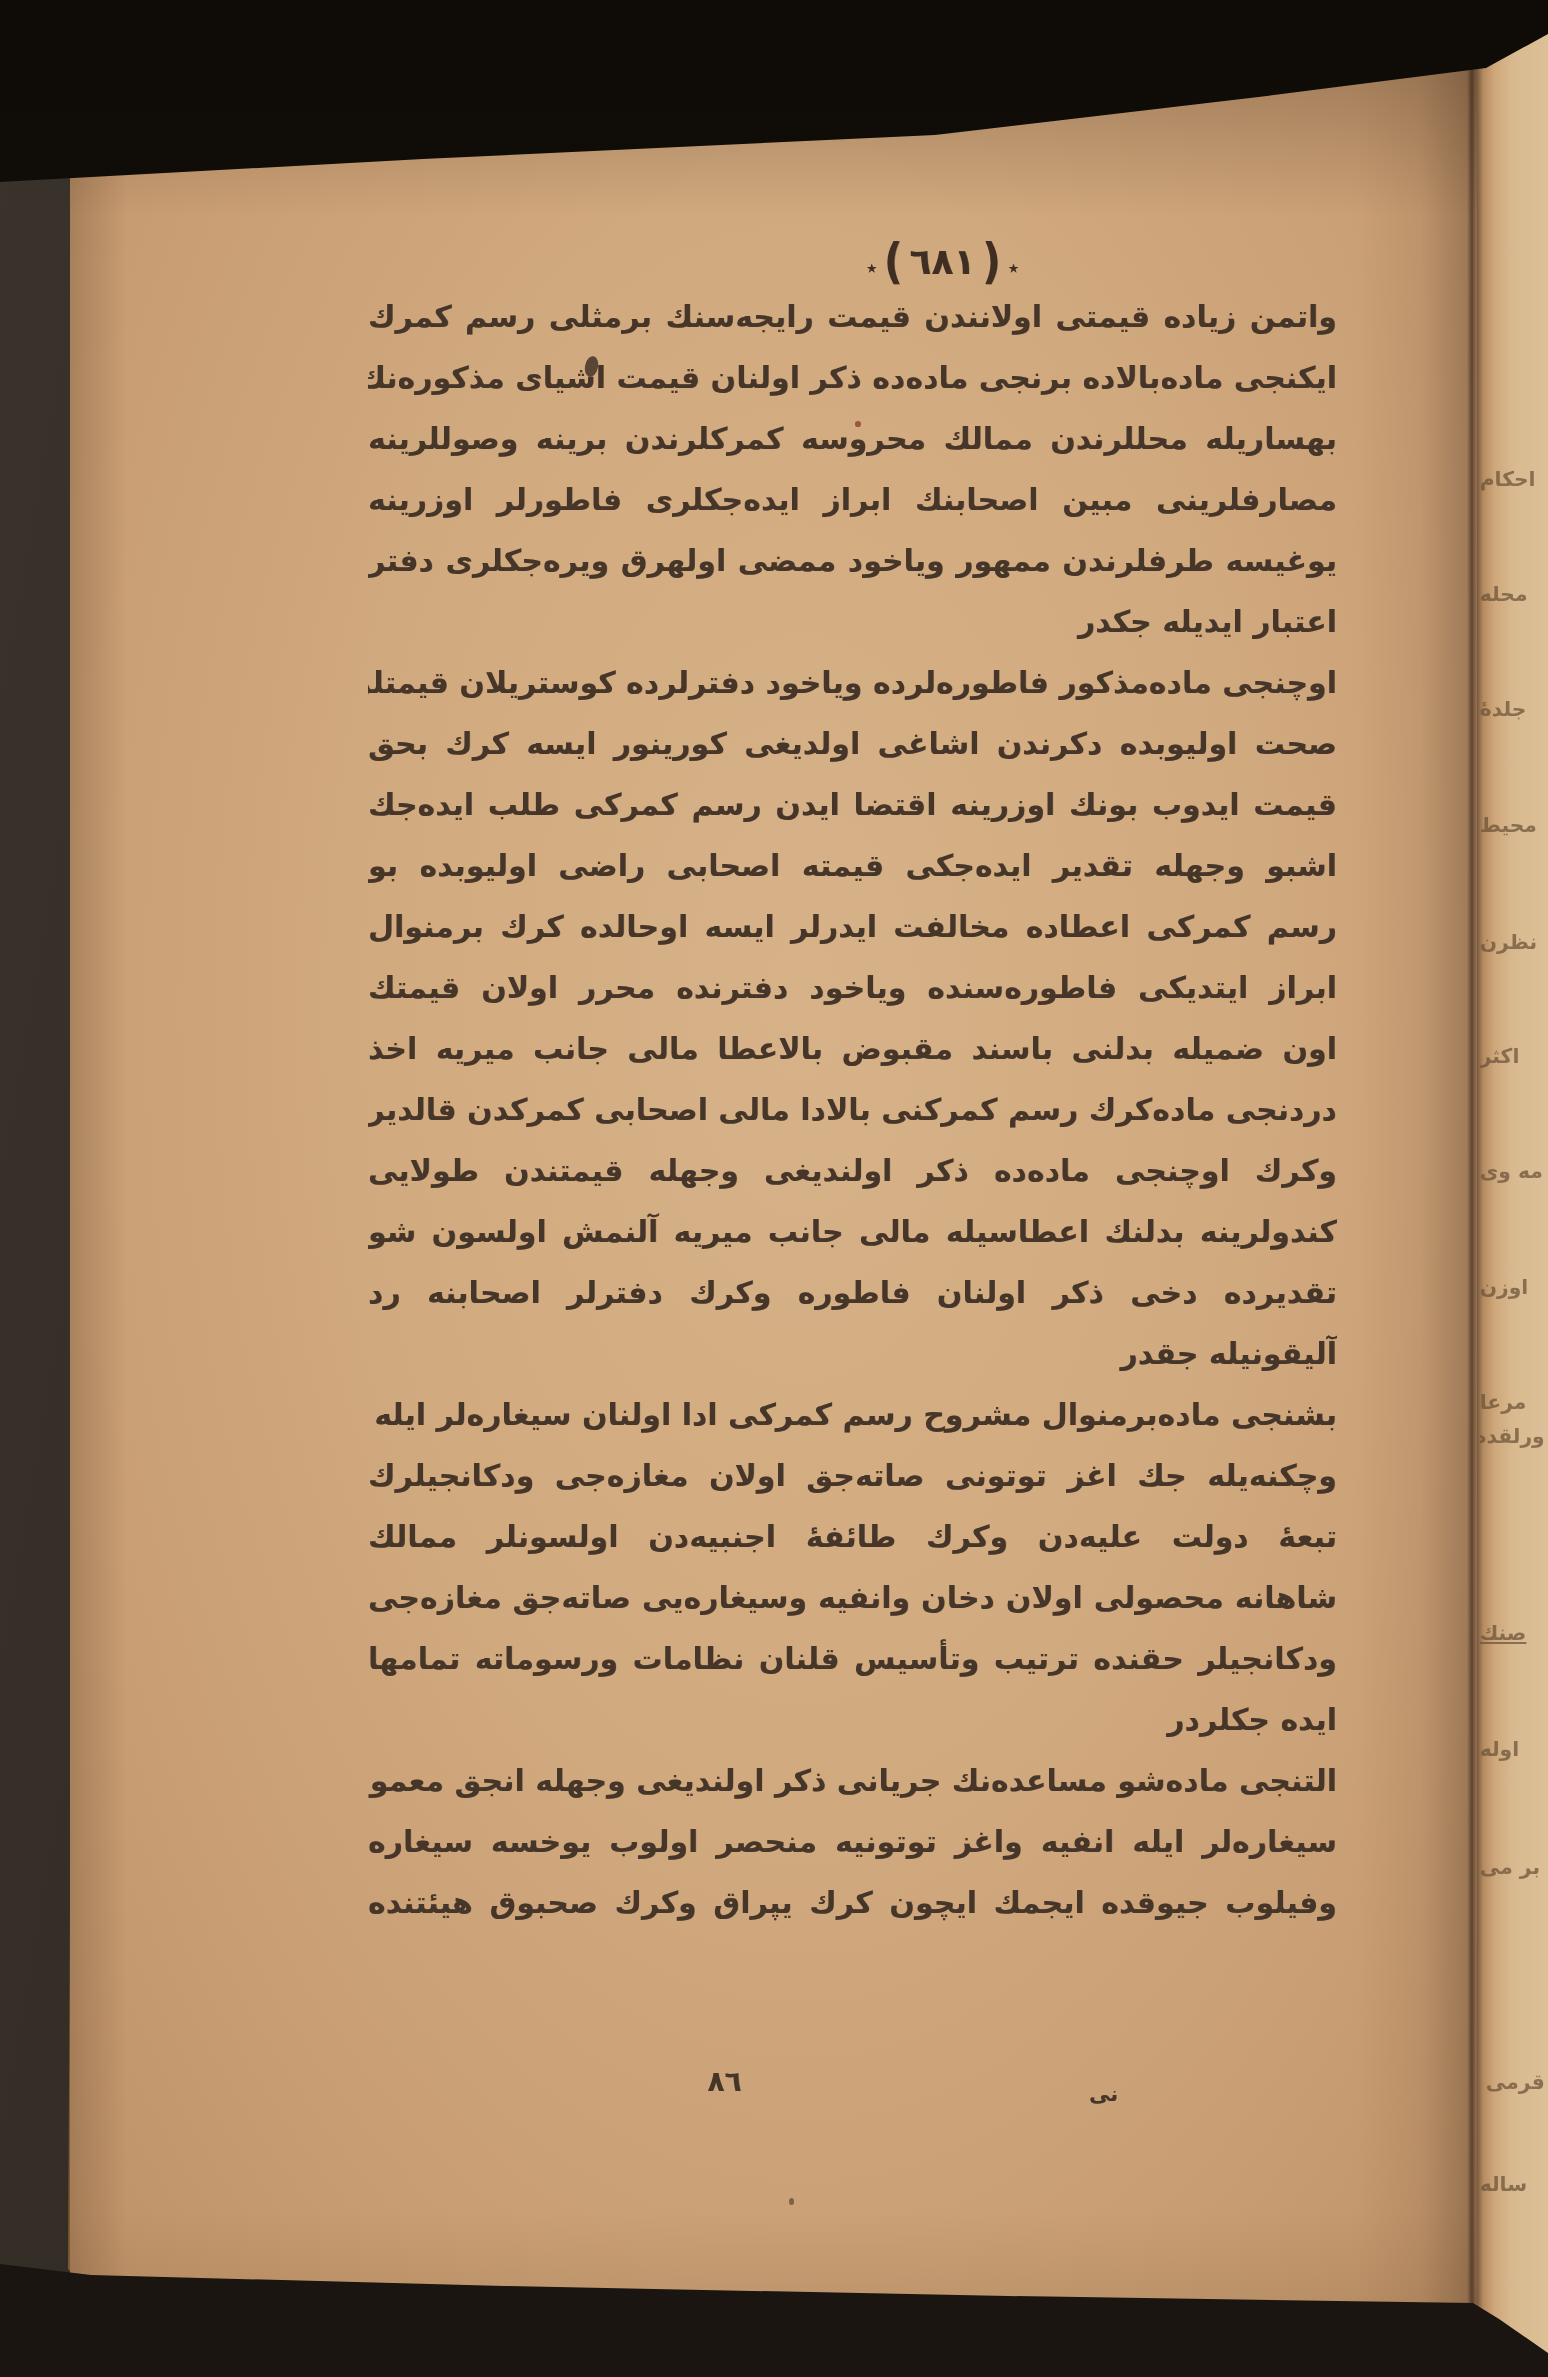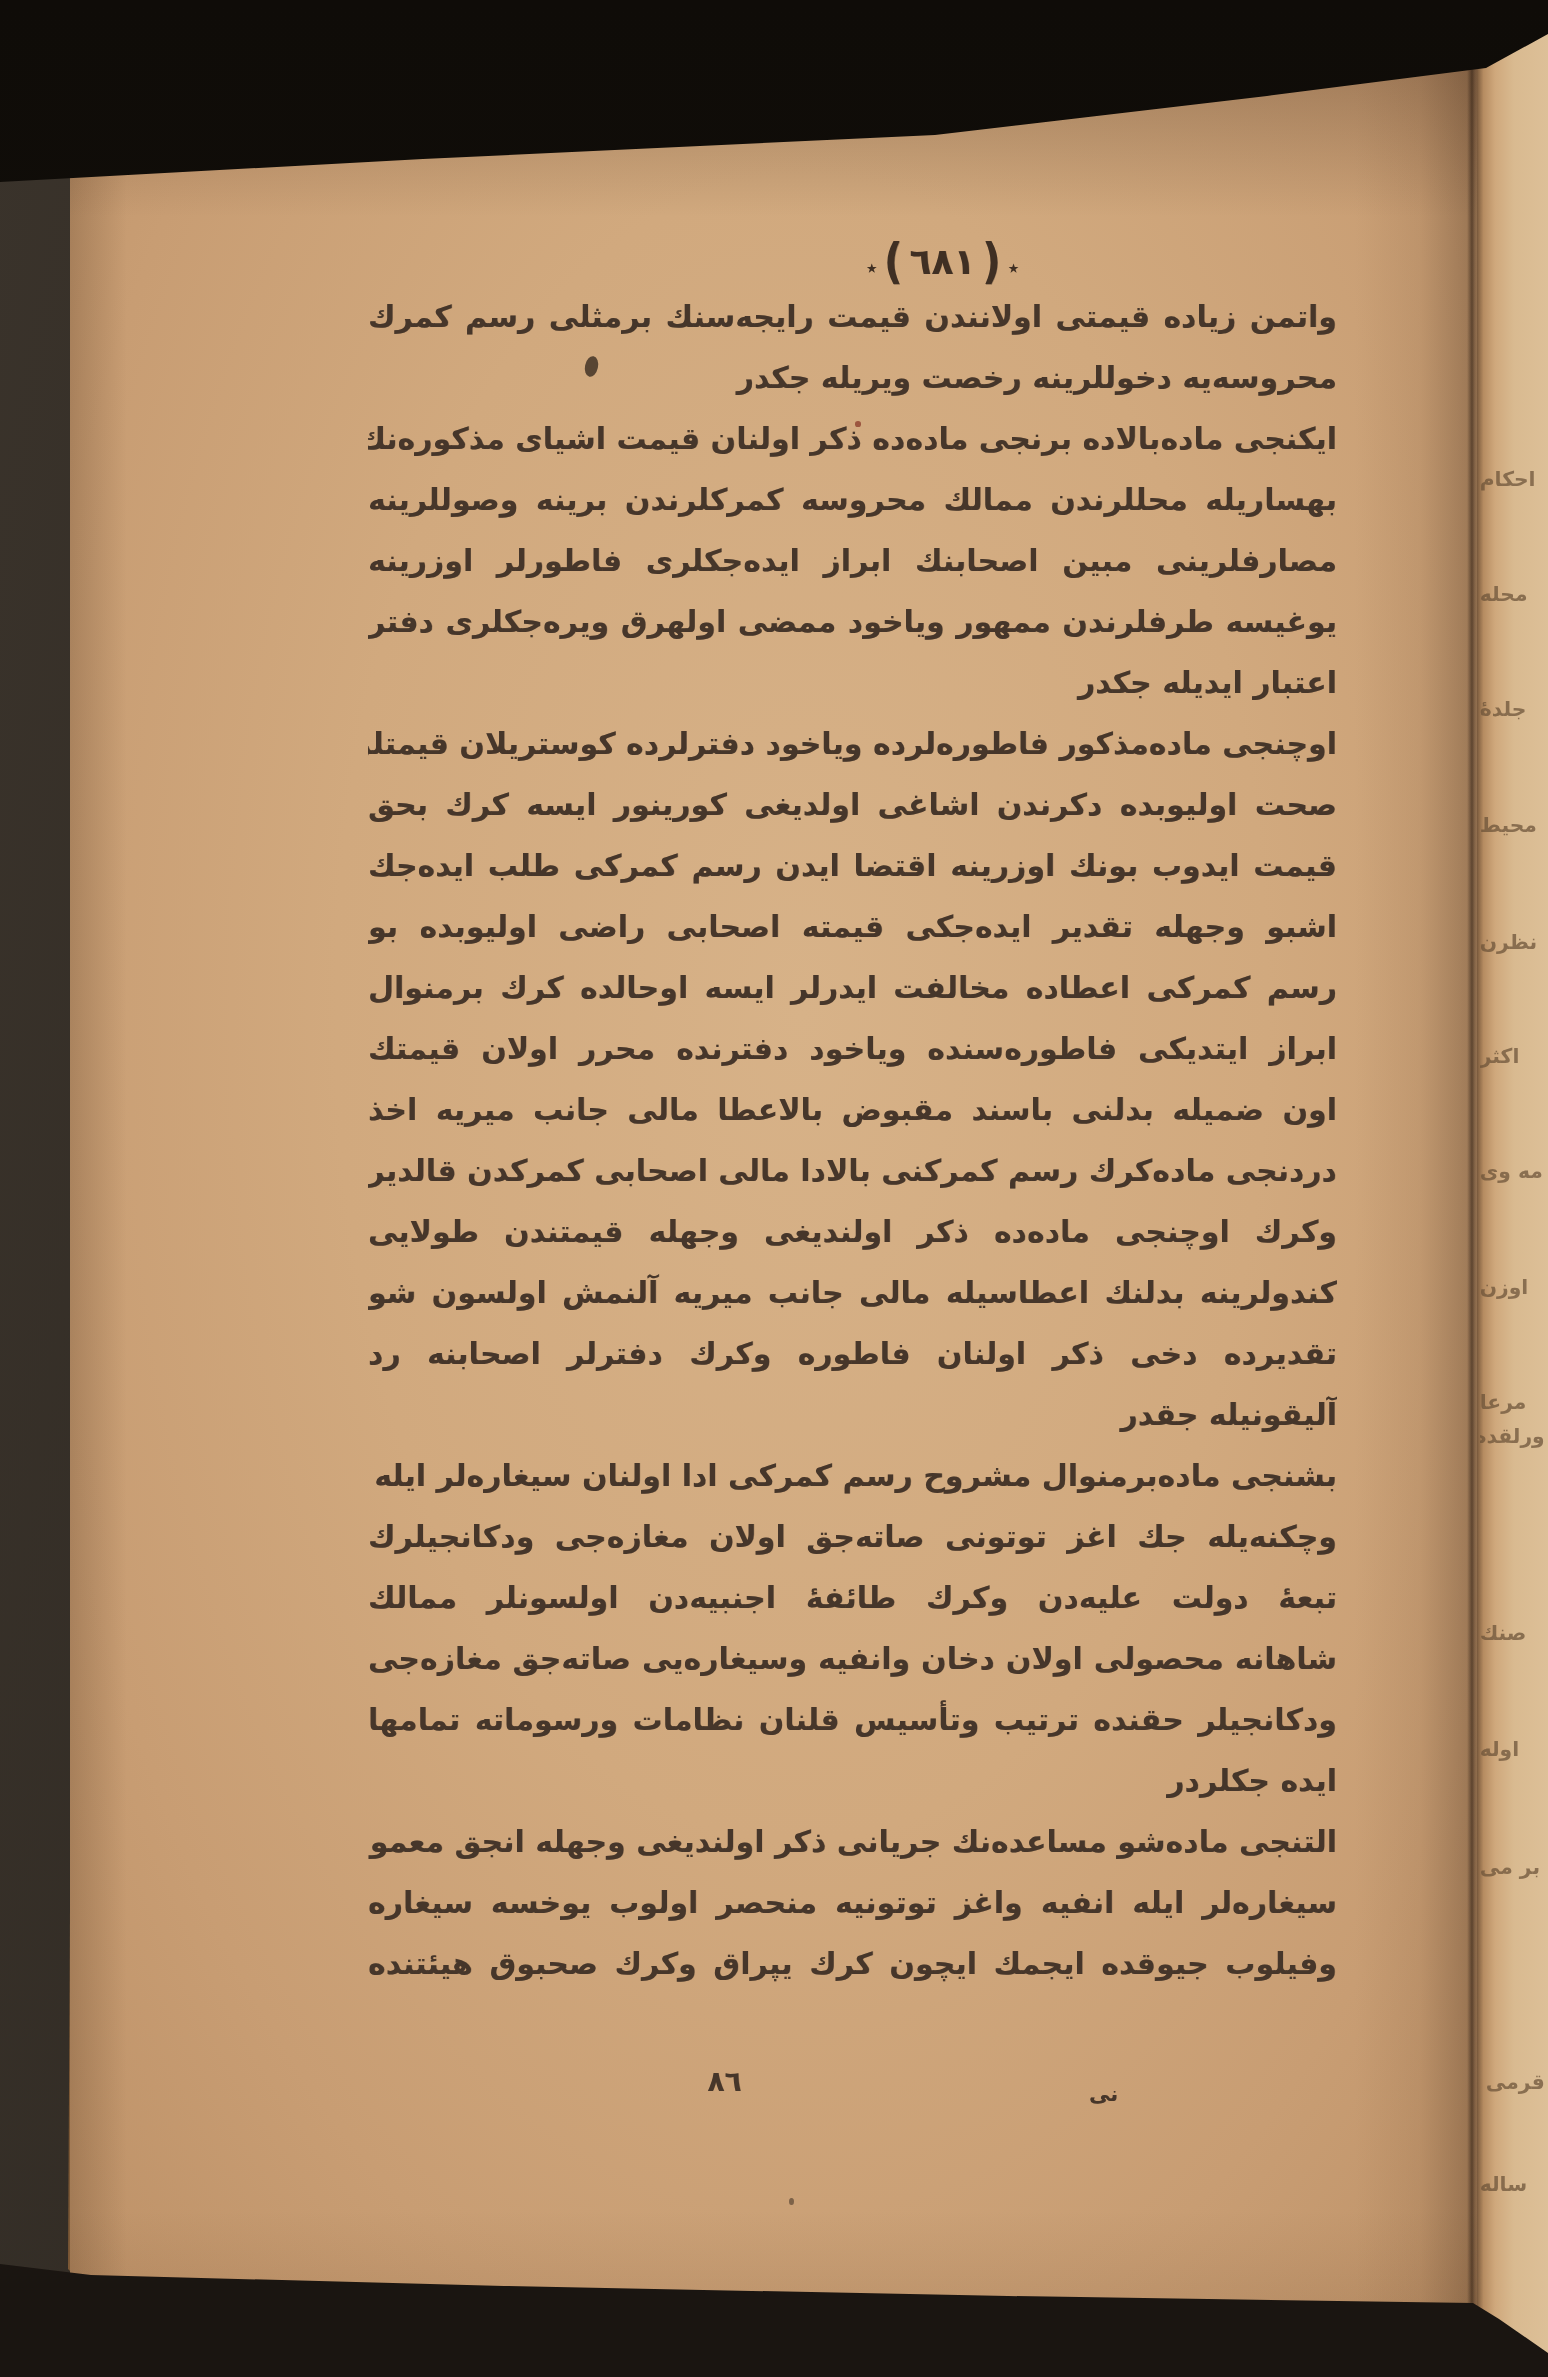--- a/index.html
+++ b/index.html
@@ -104,21 +104,20 @@
   <div class="folio-header">
     <span class="rosette">٭</span>
     <span class="bracket">(</span>
     <span class="folio-number">٦٨١</span>
     <span class="bracket">)</span>
     <span class="rosette">٭</span>
   </div>
 
   <div class="text-block">
       <div class="line full">واتمن زياده قيمتى اولانندن قيمت رايجه‌سنك برمثلى رسم كمرك اخذيله ممالك</div>
-      <div class="line short">محروسه‌يه دخوللرينه رخصت ويريله جكدر</div>
       <div class="line article">
         <span>ايكنجى ماده</span>
         <span>بالاده برنجى ماده‌ده ذكر اولنان قيمت اشياى مذكوره‌نك اصل</span>
       </div>
       <div class="line full">بهساريله محللرندن ممالك محروسه كمركلرندن برينه وصوللرينه قدر اولان</div>
       <div class="line full">مصارفلرينى مبين اصحابنك ابراز ايده‌جكلرى فاطورلر اوزرينه وفاطورلرى</div>
       <div class="line full">يوغيسه طرفلرندن ممهور وياخود ممضى اولهرق ويره‌جكلرى دفتر اوزرينه</div>
       <div class="line short">اعتبار ايديله جكدر</div>
       <div class="line article">
         <span>اوچنجى ماده</span>
@@ -165,21 +164,21 @@
       <div class="frag" style="top: 446px;">احكام</div>
       <div class="frag" style="top: 561px; padding-left: 8px;">محله</div>
       <div class="frag" style="top: 676px;">جلدهٔ</div>
       <div class="frag" style="top: 792px;">محيط</div>
       <div class="frag" style="top: 909px;">نظرن</div>
       <div class="frag" style="top: 1023px;">اكثر</div>
       <div class="frag" style="top: 1138px;">مه وى</div>
       <div class="frag" style="top: 1254px;">اوزن</div>
       <div class="frag" style="top: 1369px;">مرعا</div>
       <div class="frag" style="top: 1403px;">ورلقده</div>
-      <div class="frag" style="top: 1600px;">صنك</div>
+      <div class="frag" style="top: 1600px; text-decoration: underline;">صنك</div>
       <div class="frag" style="top: 1716px;">اوله</div>
       <div class="frag" style="top: 1834px;">بر مى</div>
       <div class="frag" style="top: 2049px;">قرمى بن</div>
       <div class="frag" style="top: 2151px;">ساله</div>
     </div>
 
   <div class="top-band"></div>
   <div class="bottom-shade"></div>
 </div>
 

